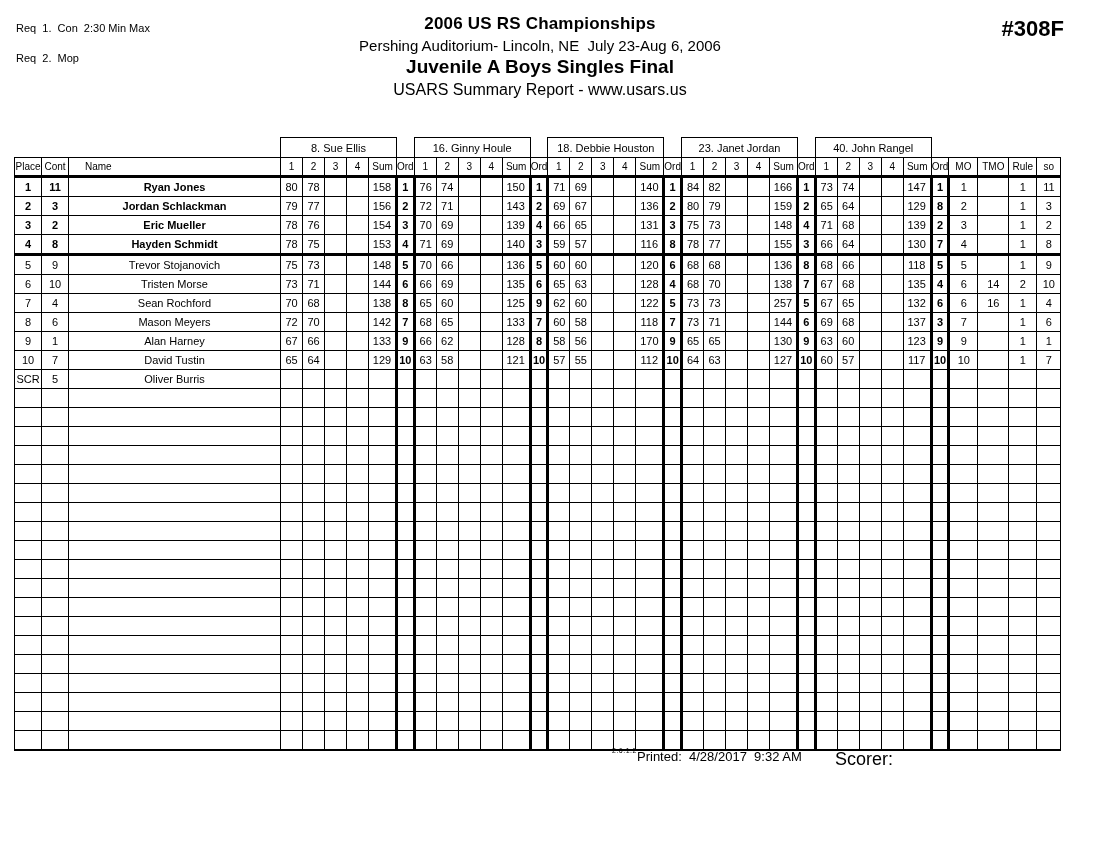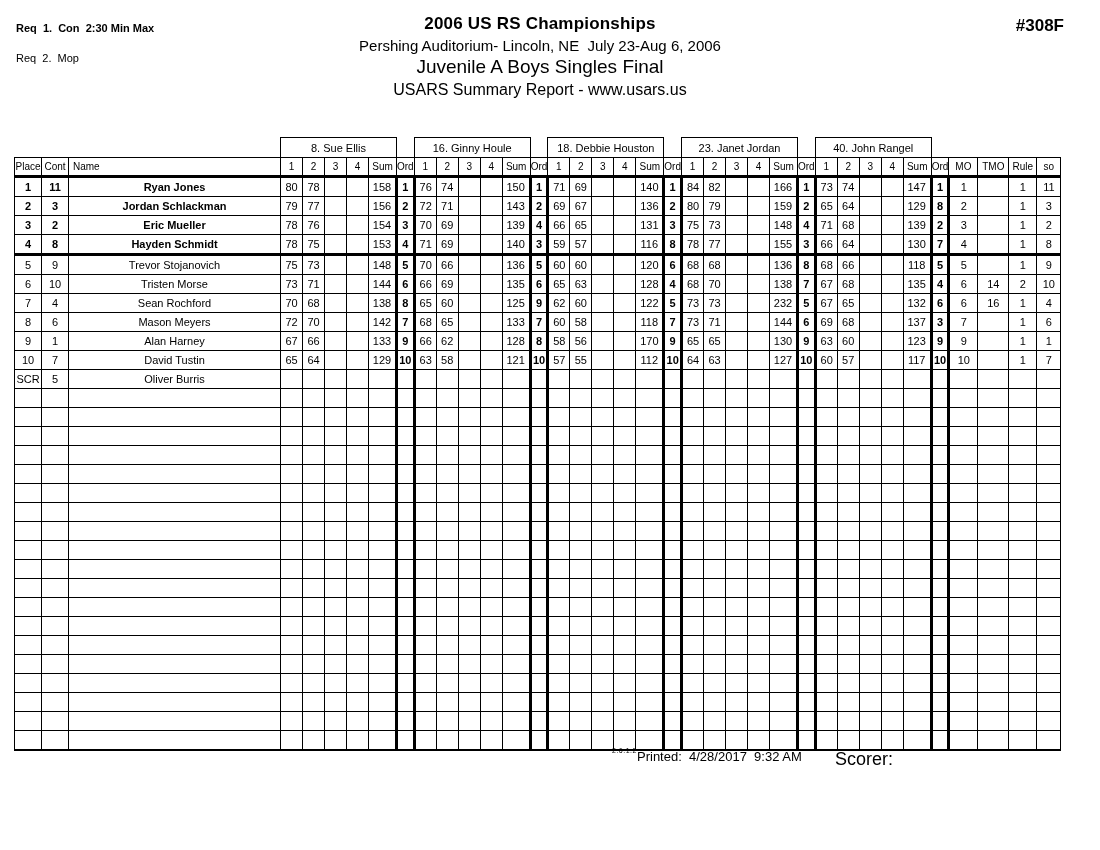--- a/index.html
+++ b/index.html
@@ -2,45 +2,45 @@
 <html><head>
 <meta charset="utf-8">
 <style>
   * { box-sizing: border-box; }
   html,body { margin:0; padding:0; }
   body {
     width:1100px; height:850px; background:#ffffff; color:#000000;
     font-family:"Liberation Sans", sans-serif; position:relative; overflow:hidden;
   }
   .req-line { position:absolute; left:16px; font-size:11px; white-space:pre; }
-  #req1 { top:22px;font-weight:bold; }
+  #req1 { top:22px; }
   #req2 { top:52px; }
   .titles { position:absolute; left:0; top:14px; width:1080px; text-align:center; }
   .title-main  { font-size:17px; font-weight:bold; letter-spacing:.2px; }
   .title-venue { font-size:15px; margin-top:3px; white-space:pre; }
-  .title-event { font-size:19px; font-weight:normal; margin-top:2px; }
+  .title-event { font-size:19px; font-weight:bold; margin-top:2px; }
   .title-report{ font-size:16px; margin-top:3px;text-align:center; }
-  .doc-number { position:absolute; top:16px; right:36px; font-size:17px; font-weight:bold;text-align:right; }
+  .doc-number { position:absolute; top:16px; right:36px; font-size:22px; font-weight:bold;text-align:right; }
 
   table.score {
     position:absolute; left:14px; top:137px;
     border-collapse:collapse; table-layout:fixed; empty-cells:show;
   }
   table.score td {
     padding:0; height:19px; font-size:11px; text-align:center;
     overflow:hidden; white-space:nowrap; line-height:18px;
   }
   tr.judge-row td { height:20px; }
   td.nb { border:none; background:#ffffff; }
   td.judge-name {
     border:1px solid #000; text-align:left; padding-left:4px;
     font-size:11px; white-space:pre;
   }
   tr.col-head td.h { border:1px solid #000; border-bottom:3px solid #000; font-size:10px; line-height:16px; }
-  tr.col-head td.h-left { text-align:left; padding-left:4px; }
+  tr.col-head td.h-left { text-align:left; padding-left:16px; }
   tbody td { border:1px solid #000; }
   td.ord { border-left:3px solid #000; border-right:3px solid #000; font-weight:bold; }
   thead td.ord { font-weight:normal; }
   td.name-cell { text-align:left; padding-left:4px; white-space:pre; }
   tr.bold td.place-cell, tr.bold td.cont-cell, tr.bold td.name-cell { font-weight:bold; }
   tr.cut td { border-bottom:3px solid #000; }
   tr.lastrow td { border-bottom:2px solid #000; }
 
   .footer-version { position:absolute; left:612px; top:747px; font-size:7px; letter-spacing:.5px; }
   .footer-printed { position:absolute; left:637px; top:749px; font-size:13px; white-space:pre;text-align:right; }
@@ -416,21 +416,21 @@
         <td class="score-cell">62</td>
         <td class="score-cell">60</td>
         <td class="score-cell"></td>
         <td class="score-cell"></td>
         <td class="sum-cell">122</td>
         <td class="ord">5</td>
         <td class="score-cell">73</td>
         <td class="score-cell">73</td>
         <td class="score-cell"></td>
         <td class="score-cell"></td>
-        <td class="sum-cell">232</td>
+        <td class="sum-cell">257</td>
         <td class="ord">5</td>
         <td class="score-cell">67</td>
         <td class="score-cell">65</td>
         <td class="score-cell"></td>
         <td class="score-cell"></td>
         <td class="sum-cell">132</td>
         <td class="ord">6</td>
         <td class="mo-cell">6</td>
         <td class="tmo-cell">16</td>
         <td class="rule-cell">1</td>

